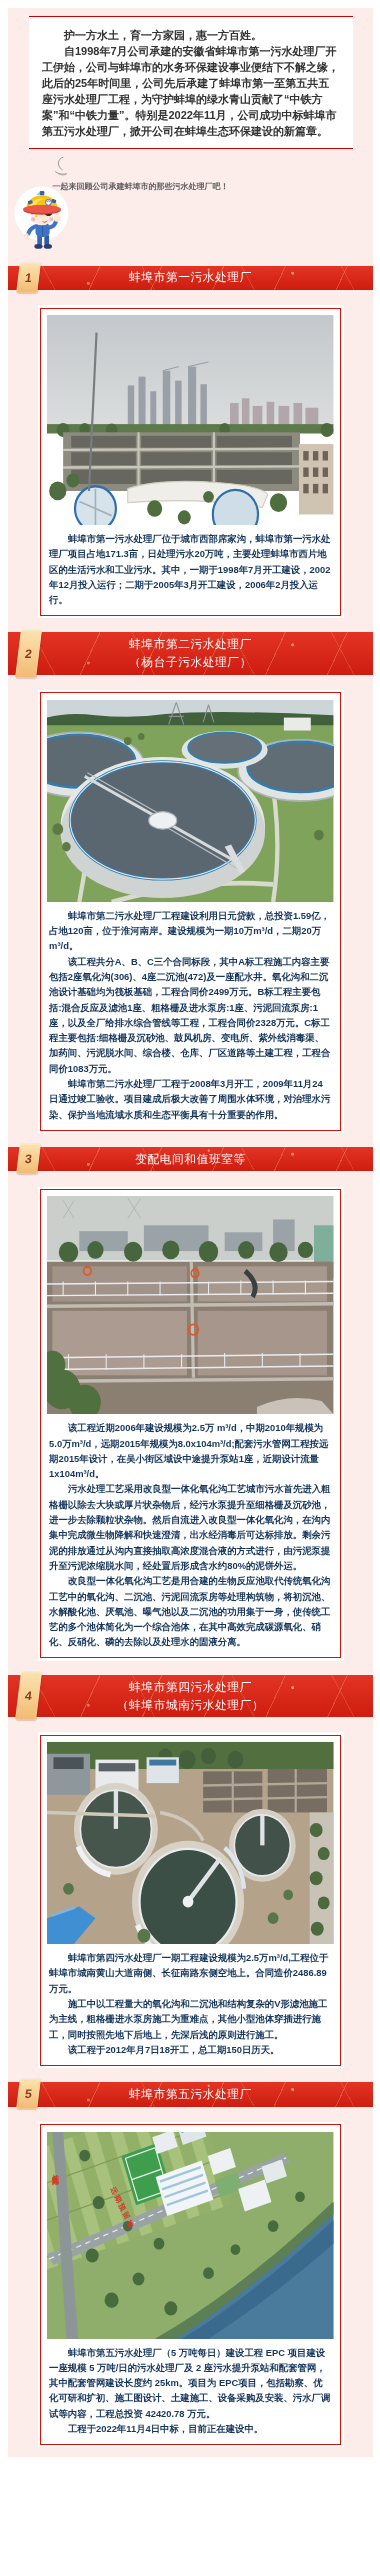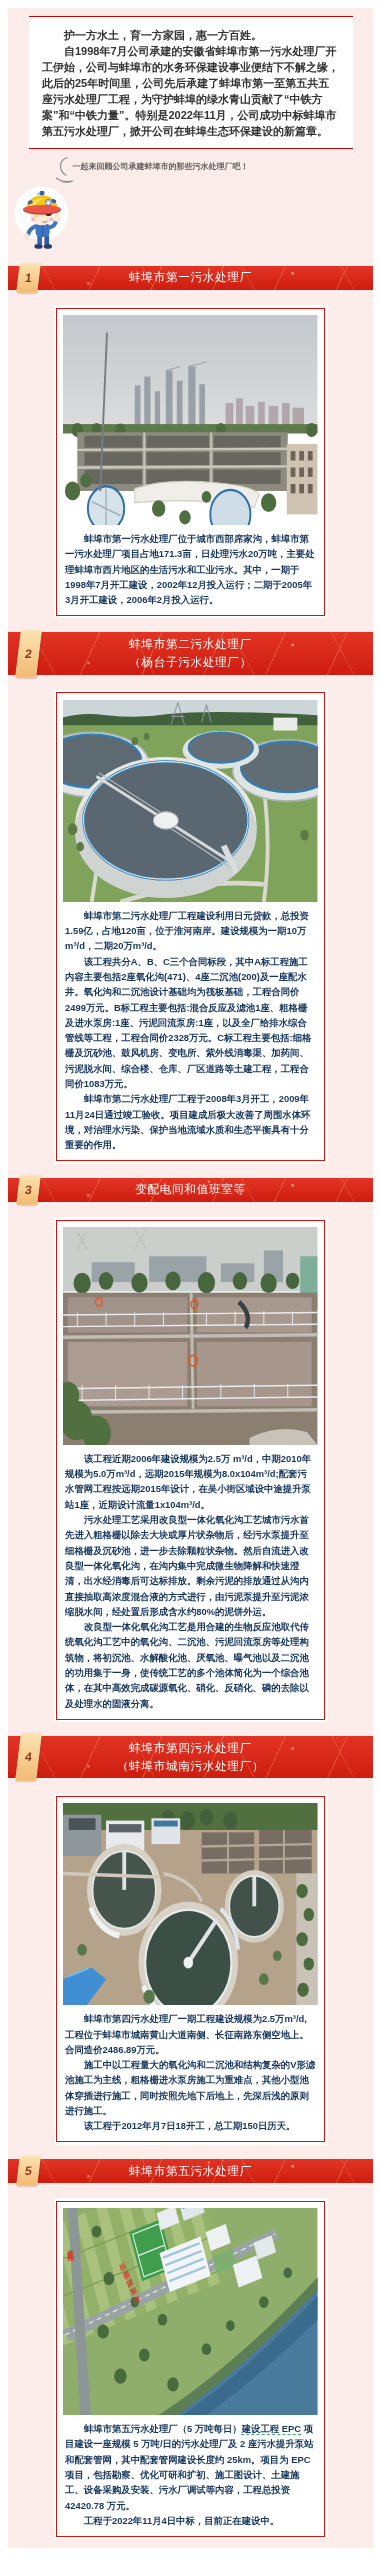--- a/index.html
+++ b/index.html
@@ -7,21 +7,21 @@
   .pink{margin:7.6px 7.6px 0 7.6px;background:#fcecea;padding-bottom:9.4px;overflow:hidden;}
 
   
   .intro-card{width:297px;margin:8.2px auto 0;background:#ffffff;
     border-top:1.8px solid #c00408;border-bottom:1.8px solid #c00408;
     padding:10.6px 13.5px 8.2px;}
   .intro-card p{margin:0;text-indent:2em;font-size:11px;line-height:16px;
     color:#333333;font-weight:600;}
 
   
-  .bubble{display:flex;align-items:flex-start;margin:7px 0 0 45px;height:28px;}
+  .bubble{display:flex;align-items:flex-start;margin:7px 0 0 45px;height:28px;flex-direction:column;}
   .bubble-tail{flex:0 0 20px;height:28px;}
   .bubble-text{font-size:8px;color:#5f5f5f;font-weight:600;padding-top:5.3px;}
   .mascot{width:60px;height:66px;margin:0 0 0 4.7px;}
 
   
   .banner{position:relative;margin:14px 0 0 0;
     background:linear-gradient(180deg,#e23425,#ce1d10);}
   .banner::before{content:"";position:absolute;inset:0;pointer-events:none;
     background:
       radial-gradient(circle at 78% 30%, rgba(255,225,150,.55) 0 1.2px, rgba(255,225,150,0) 1.8px),
@@ -33,28 +33,28 @@
     font-weight:400;font-size:11.7px;line-height:18px;letter-spacing:0.6px;padding:2.9px 0 3.5px;}
   .banner-subtitle:empty{display:none;}
   .badge{position:absolute;left:10px;top:-2.9px;bottom:-2.9px;width:21px;z-index:2;
     background:linear-gradient(180deg,#fce3b0,#f1ba72);
     transform:skewX(-7deg);border-radius:1.8px;
     box-shadow:inset 0 0 0 0.6px rgba(255,255,255,.35), 0.6px 0.6px 1.2px rgba(120,30,10,.35);
     display:flex;align-items:center;justify-content:center;
     font-size:12.3px;font-weight:700;color:#8f3a1f;}
 
   
-  .card{width:274px;margin:15.3px auto 0;background:#ffffff;padding:2.3px;box-sizing:border-box;}
+  .card{width:306px;margin:15.3px auto 0;background:#ffffff;padding:2.3px;box-sizing:border-box;}
   .card-inner{border:1.2px solid #d2150a;padding:6.5px;}
   .photo{display:block;width:100%;}
   .ph1{height:210px}.ph2{height:202px}.ph3{height:218px}.ph4{height:202px}.ph5{height:207px}
   .card-text{margin:5.9px 1.8px 1.2px;}
   .card-text p{margin:0;text-indent:2em;font-size:9.4px;line-height:15.3px;
     color:#17365d;font-weight:600;}
-  .epc-underline{text-decoration:underline;text-decoration-style:dashed;
+  .epc-underline{text-decoration-style:dashed;
     text-decoration-color:#3db56a;text-underline-offset:1.8px;}
 </style>
 </head>
 <body>
 
 <div class="page">
   <div class="pink">
 
     
     <div class="intro-card">
@@ -265,21 +265,21 @@
           <g fill="#5d7a45">
             <circle cx="20" cy="220" r="10"></circle>
               <circle cx="36" cy="250" r="8"></circle>
               <circle cx="505" cy="230" r="9"></circle>
             <circle cx="150" cy="70" r="7"></circle>
               <circle cx="175" cy="62" r="6"></circle>
           </g>
         </svg>
         <div class="card-text">
           <p>蚌埠市第二污水处理厂工程建设利用日元贷款，总投资1.59亿，占地120亩，位于淮河南岸。建设规模为一期10万m³/d，二期20万m³/d。</p>
-          <p>该工程共分A、B、C三个合同标段，其中A标工程施工内容主要包括2座氧化沟(471)、4座二沉池(200)及一座配水井。氧化沟和二沉池设计基础均为筏板基础，工程合同价2499万元。B标工程主要包括:混合反应及滤池1座、粗格栅及进水泵房:1座、污泥回流泵房:1座，以及全厂给排水综合管线等工程，工程合同价2328万元。C标工程主要包括:细格栅及沉砂池、鼓风机房、变电所、紫外线消毒渠、加药间、污泥脱水间、综合楼、仓库、厂区道路等土建工程，工程合同价1083万元。</p>
+          <p>该工程共分A、B、C三个合同标段，其中A标工程施工内容主要包括2座氧化沟(306)、4座二沉池(472)及一座配水井。氧化沟和二沉池设计基础均为筏板基础，工程合同价2499万元。B标工程主要包括:混合反应及滤池1座、粗格栅及进水泵房:1座、污泥回流泵房:1座，以及全厂给排水综合管线等工程，工程合同价2328万元。C标工程主要包括:细格栅及沉砂池、鼓风机房、变电所、紫外线消毒渠、加药间、污泥脱水间、综合楼、仓库、厂区道路等土建工程，工程合同价1083万元。</p>
           <p>蚌埠市第二污水处理厂工程于2008年3月开工，2009年11月24日通过竣工验收。项目建成后极大改善了周围水体环境，对治理水污染、保护当地流域水质和生态平衡具有十分重要的作用。</p>
         </div>
       </div>
     </div>
 
     
     <div class="banner">
       <div class="badge">3</div>
       <div class="banner-titles">
         <div class="banner-title">变配电间和值班室等</div>

